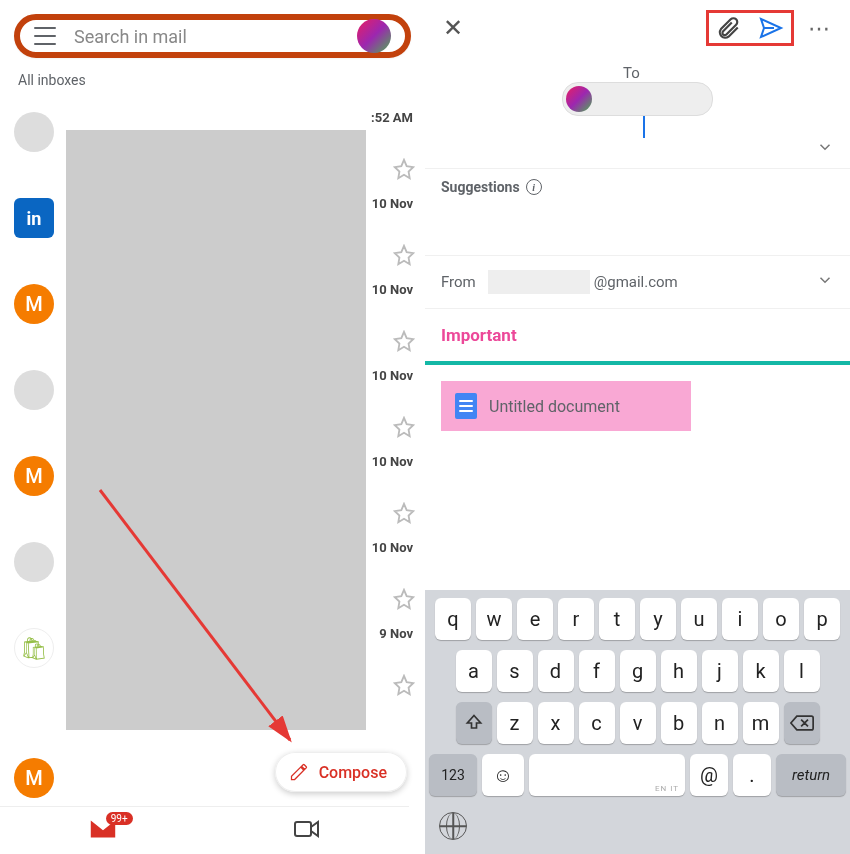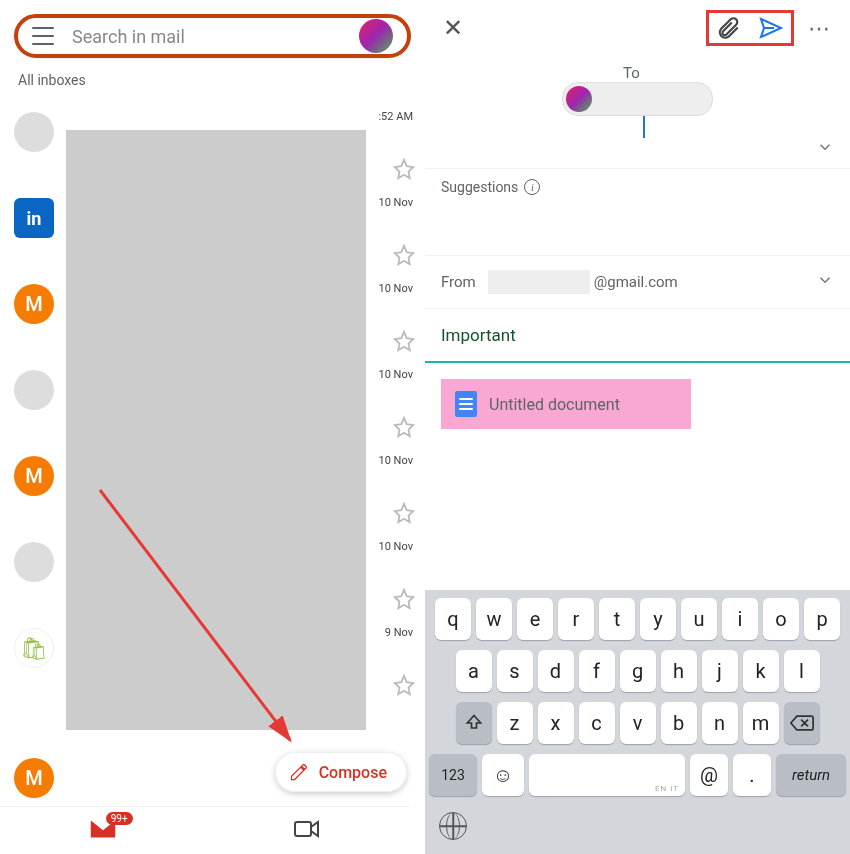--- a/index.html
+++ b/index.html
@@ -1,32 +1,32 @@
 <!DOCTYPE html>
 <html><head>
 <meta charset="utf-8">
 <style>
 * { box-sizing: border-box; margin: 0; padding: 0; font-family: -apple-system, BlinkMacSystemFont, "Segoe UI", Roboto, Arial, sans-serif; }
 body { width: 850px; height: 854px; display: flex; background: #fff; overflow: hidden; }
 .left-pane { width: 425px; height: 854px; position: relative; background: #fff; }
 .right-pane { width: 425px; height: 854px; position: relative; background: #fff; }
 
 
-.search-bar { margin: 14px 14px 8px 14px; height: 44px; border: 4px solid #c2410c; border-radius: 26px; display: flex; align-items: center; padding: 0 14px; box-shadow: 0 1px 2px rgba(0,0,0,0.05); }
+.search-bar { margin: 14px 14px 8px 14px; height: 44px; border: 6px solid #c2410c; border-radius: 26px; display: flex; align-items: center; padding: 0 14px; box-shadow: 0 1px 2px rgba(0,0,0,0.05); }
 .hamburger { width: 22px; height: 18px; display: flex; flex-direction: column; justify-content: space-between; margin-right: 18px; cursor: pointer; }
 .hamburger span { height: 2px; background: #5f6368; border-radius: 1px; }
 .search-placeholder { color: #888; font-size: 18px; flex: 1; }
 .avatar-sm { width: 34px; height: 34px; border-radius: 50%; background: linear-gradient(135deg,#e91e63,#9c27b0,#4caf50); display: flex; align-items: center; justify-content: center; font-size: 18px; }
 .all-inboxes { margin: 14px 0 14px 18px; color: #5f6368; font-size: 14px; }
 .redacted-block { position: absolute; top: 130px; left: 66px; width: 300px; height: 600px; background: #ccc; z-index: 2; }
 .email-list { position: relative; }
 .email-row { display: flex; align-items: flex-start; padding: 6px 10px 0 14px; height: 86px; }
 .email-avatar { width: 40px; height: 40px; border-radius: 50%; background: #ddd; display: flex; align-items: center; justify-content: center; font-size: 20px; font-weight: 500; color: #fff; flex-shrink: 0; margin-top: 4px; }
 .email-body { flex: 1; margin-left: 12px; position: relative; height: 100%; }
-.email-time { position: absolute; top: 2px; right: 2px; font-size: 11px; font-weight: 400; color: #444; text-align: center; }
+.email-time { position: absolute; top: 2px; right: 2px; font-size: 13px; font-weight: 700; color: #444; text-align: center; }
 .email-star { position: absolute; bottom: 8px; right: 0px; width: 22px; height: 22px; }
 .email-star svg { stroke: #bbb; fill: none; stroke-width: 2; }
 .linkedin-icon { background: #0a66c2; color: #fff; border-radius: 6px; font-weight: 700; display: flex; align-items: center; justify-content: center; font-size: 18px;}
 .orange-m { background: #f57c00; }
 .shopify-icon { background: #fff; border:1px solid #eee; color:#96bf48; font-size:22px; }
 
 .compose-btn { position: absolute; bottom: 62px; right: 18px; z-index: 10; background: #fff; border-radius: 26px; padding: 10px 20px 10px 14px; display: flex; align-items: center; box-shadow: 0 2px 6px rgba(0,0,0,0.2), inset 0 0 0 1px #eee; cursor: pointer; }
 .compose-btn svg { stroke:#d93025; fill:none; margin-right:10px; }
 .compose-btn span { color:#d93025; font-size:16px; font-weight:500; }
 
@@ -55,27 +55,27 @@
 .to-row { display:flex; align-items:center; padding:8px 16px; border-bottom:1px solid #f0f0f0;flex-direction:column; }
 .to-label { color:#5f6368; font-size:15px; margin-right:12px; }
 .chip { background:#eee; border-radius:16px; padding:3px 14px 3px 3px; display:flex; align-items:center; gap:6px; border:1px solid #ddd; }
 .chip-avatar { width:26px; height:26px; border-radius:50%; background:linear-gradient(135deg,#e91e63,#9c27b0,#4caf50); }
 .chip-redact { width:100px; height:14px; background:#eee; }
 .cursor-blink { width:2px; height:22px; background:#1a73e8; margin-left:12px; animation: blink 1s infinite; }
 @keyframes blink { 50% { opacity:0; } }
 .expand-v { margin-left:auto; }
 .expand-v svg { stroke:#777; fill:none; stroke-width:2; }
 
-.suggestions { padding:10px 16px 60px 16px; color:#5f6368; font-size:14px; display:flex; align-items:center; gap:6px; }
+.suggestions { padding:10px 16px 60px 16px; color:#5f6368; font-size:14px; display:flex; align-items:center; gap:6px;font-weight:bold; }
 .info-icon { width:16px; height:16px; border:1.5px solid #5f6368; border-radius:50%; display:flex; align-items:center; justify-content:center; font-size:10px; font-family:serif; font-style:italic; }
 
 .from-row { display:flex; align-items:center; padding:14px 16px; border-top:1px solid #f0f0f0; border-bottom:1px solid #f0f0f0; color:#5f6368; font-size:15px; }
 .from-redact { width:102px; height:24px; background:#eee; margin:0 4px 0 12px; }
 
-.subject-row { padding:16px; font-size:17px; color:#14532d; border-bottom:2px solid #14b8a6; }
+.subject-row { padding:16px; font-size:17px; color:#ec4899; border-bottom:4px solid #14b8a6;font-weight:bold; }
 
 .attachment-chip { margin:16px; background:#f9a8d4; display:flex; align-items:center; padding:12px 14px; width:250px; gap:12px; }
 .doc-icon { width:22px; height:26px; background:#4285f4; border-radius:2px; position:relative; display:flex; flex-direction:column; justify-content:center; gap:3px; padding:4px; }
 .doc-icon span { height:2px; background:#fff; border-radius:1px; }
 .attachment-label { color:#5f6368; font-size:16px; }
 
 
 .keyboard { position:absolute; bottom:0; left:0; right:0; background:#d3d6db; padding:8px 4px 4px 4px; }
 .kb-row { display:flex; justify-content:center; gap:5px; margin-bottom:10px; }
 .key { background:#fff; border-radius:6px; height:42px; display:flex; align-items:center; justify-content:center; font-size:20px; color:#222; box-shadow:0 1px 1px rgba(0,0,0,0.25); cursor:pointer; }

